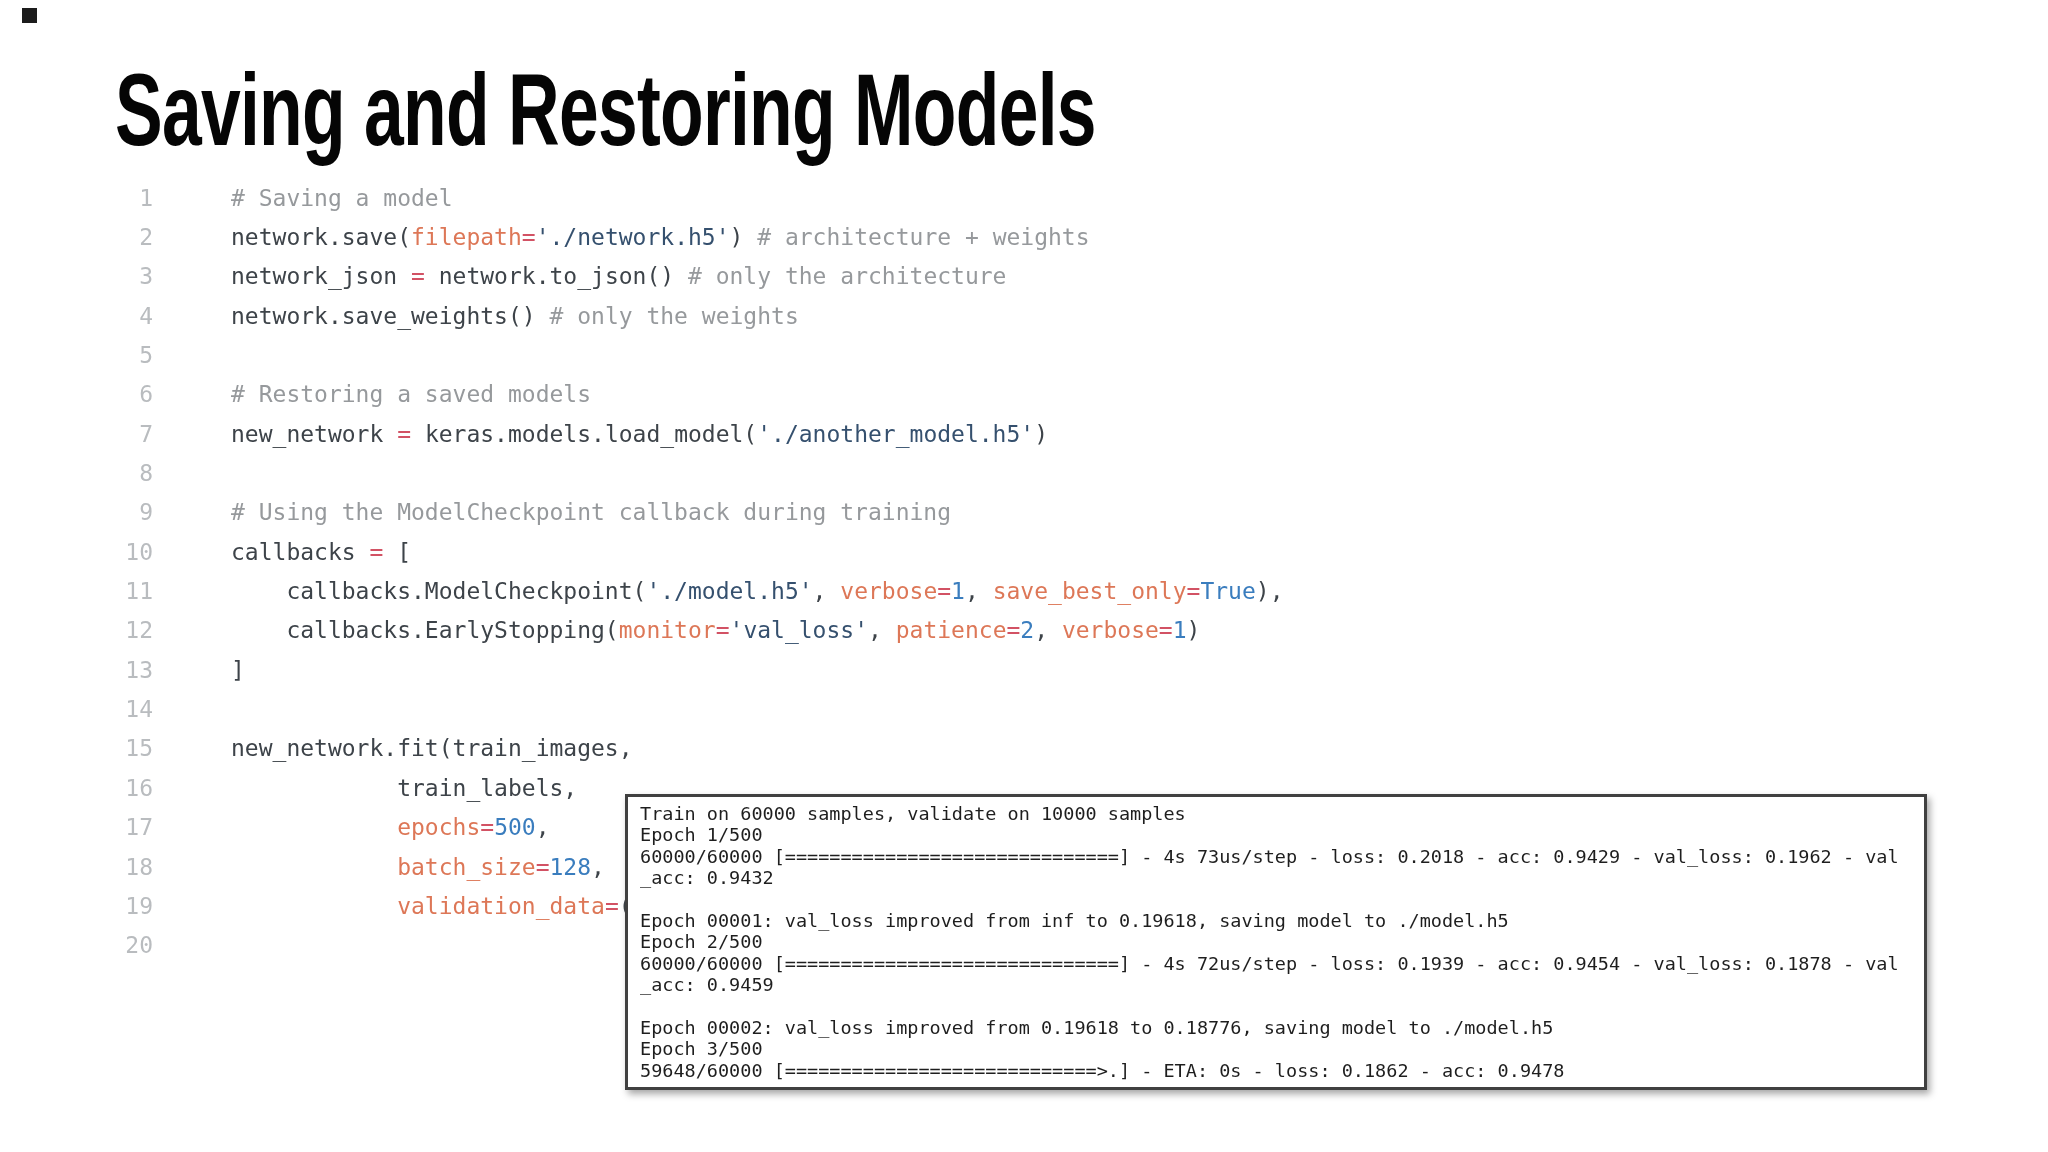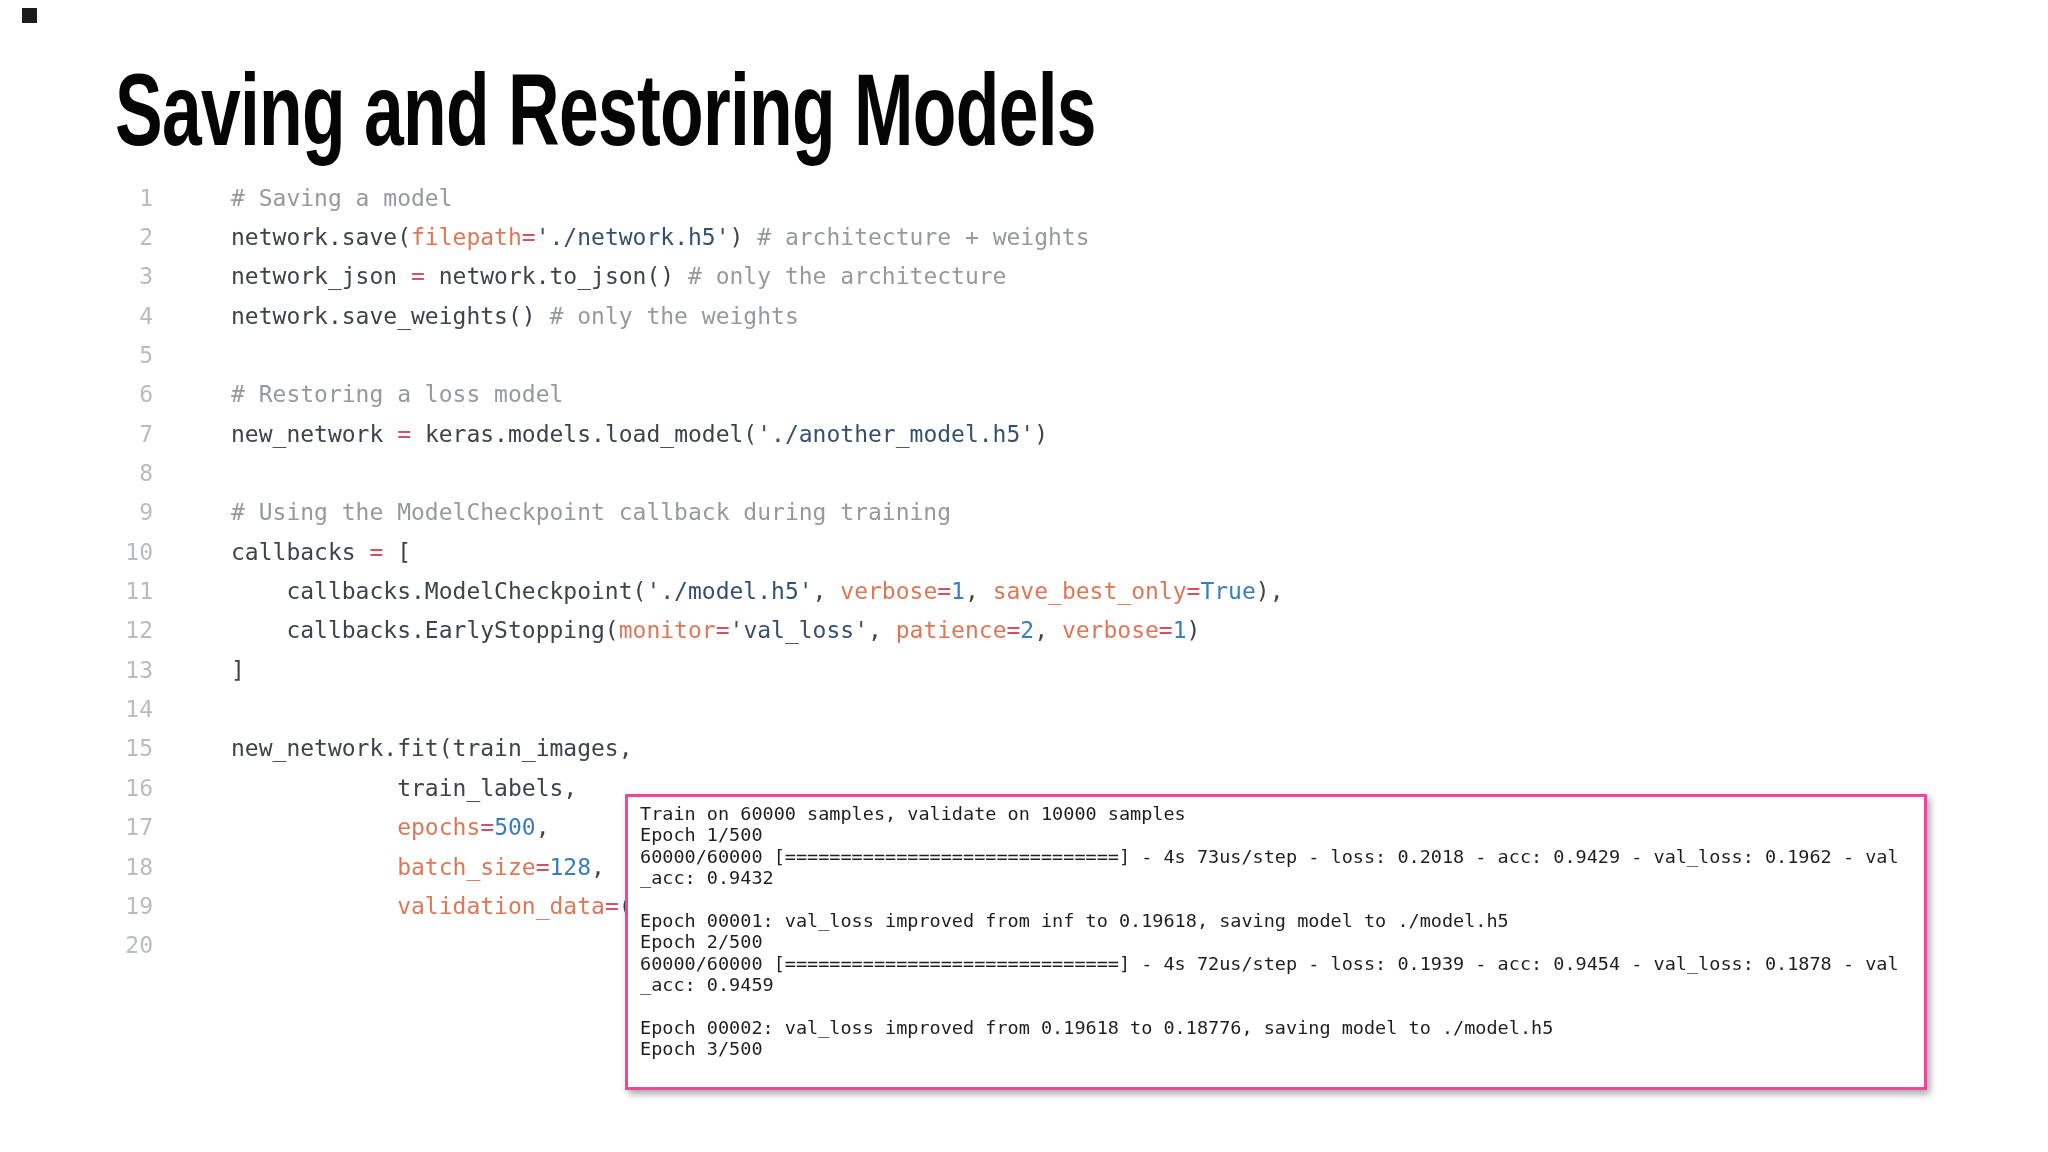--- a/index.html
+++ b/index.html
@@ -55,21 +55,21 @@
   .tk-pr{color:#dd7757;}
   .tk-eq{color:#d25264;}
   .tk-nm{color:#3a7dbe;}
   .tk-st{color:#35506e;}
   #console{
     position:absolute;
     left:625px;top:794px;
     width:1302px;height:296px;
     box-sizing:border-box;
     background:#ffffff;
-    border:3px solid #ec4899;
+    border:3px solid #404040;
     box-shadow:3px 4px 7px rgba(0,0,0,0.35);
     padding:6px 12px;
     overflow:hidden;
   }
   .console-line{
     font-family:"DejaVu Sans Mono","Liberation Mono",monospace;
     font-size:18.5px;
     line-height:21.4px;
     color:#1e1e1e;
     white-space:pre;
@@ -99,21 +99,21 @@
       <div class="code-row">
         <span class="ln">4</span>
         <span class="code-text"><span class="tk-pl">network.save_weights() </span><span class="tk-cm"># only the weights</span></span>
       </div>
       <div class="code-row">
         <span class="ln">5</span>
         <span class="code-text"></span>
       </div>
       <div class="code-row">
         <span class="ln">6</span>
-        <span class="code-text"><span class="tk-cm"># Restoring a loss model</span></span>
+        <span class="code-text"><span class="tk-cm"># Restoring a saved models</span></span>
       </div>
       <div class="code-row">
         <span class="ln">7</span>
         <span class="code-text"><span class="tk-pl">new_network </span><span class="tk-eq">=</span><span class="tk-pl"> keras.models.load_model(</span><span class="tk-st">'./another_model.h5'</span><span class="tk-pl">)</span></span>
       </div>
       <div class="code-row">
         <span class="ln">8</span>
         <span class="code-text"></span>
       </div>
       <div class="code-row">
@@ -171,14 +171,15 @@
       <div class="console-line">60000/60000 [==============================] - 4s 73us/step - loss: 0.2018 - acc: 0.9429 - val_loss: 0.1962 - val</div>
       <div class="console-line">_acc: 0.9432</div>
       <div class="console-line"> </div>
       <div class="console-line">Epoch 00001: val_loss improved from inf to 0.19618, saving model to ./model.h5</div>
       <div class="console-line">Epoch 2/500</div>
       <div class="console-line">60000/60000 [==============================] - 4s 72us/step - loss: 0.1939 - acc: 0.9454 - val_loss: 0.1878 - val</div>
       <div class="console-line">_acc: 0.9459</div>
       <div class="console-line"> </div>
       <div class="console-line">Epoch 00002: val_loss improved from 0.19618 to 0.18776, saving model to ./model.h5</div>
       <div class="console-line">Epoch 3/500</div>
+      <div class="console-line">59648/60000 [============================&gt;.] - ETA: 0s - loss: 0.1862 - acc: 0.9478</div>
     </div>
 </div>
 
 </body></html>

